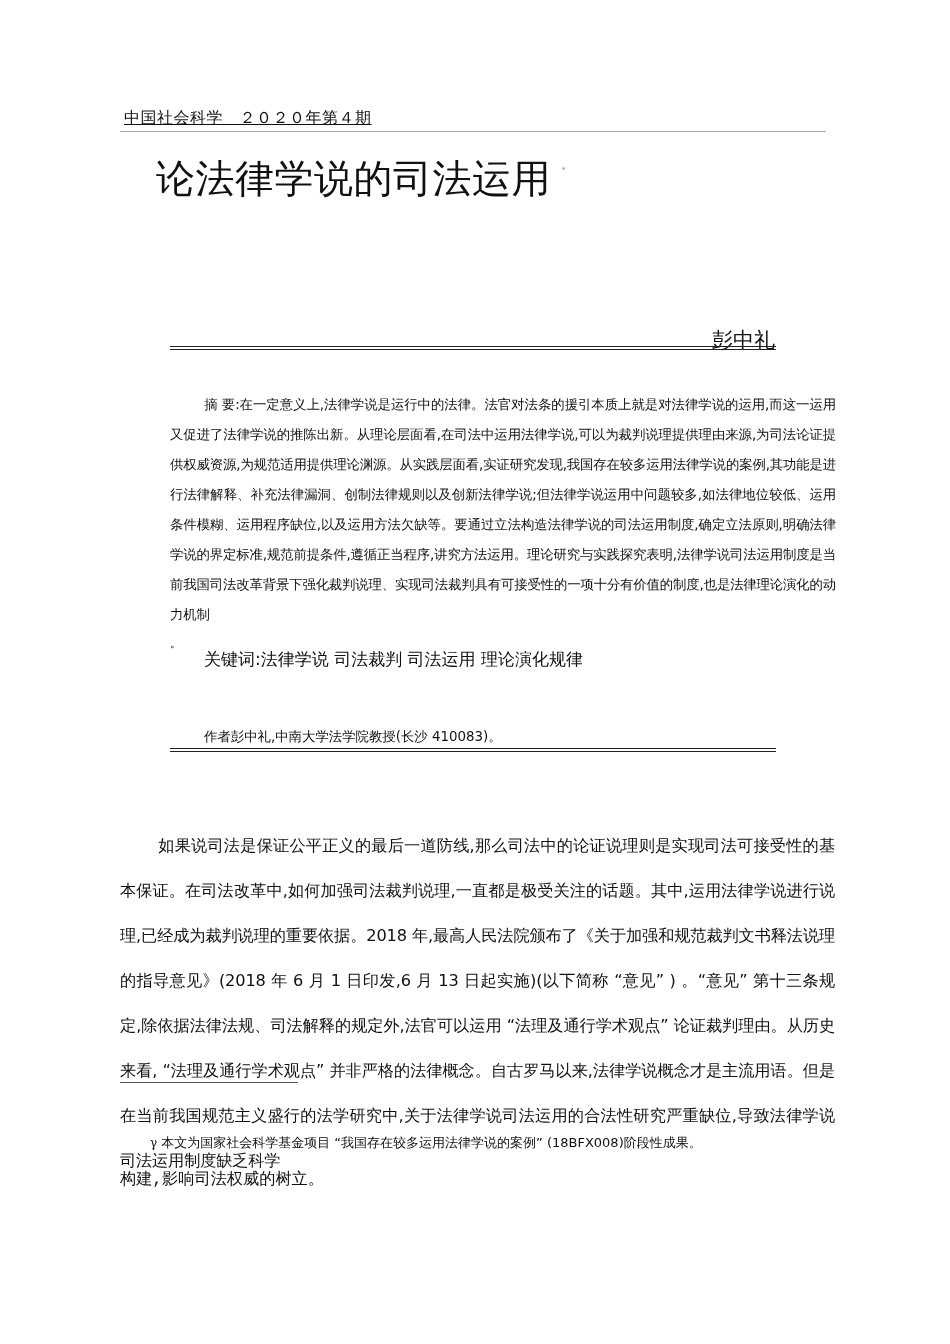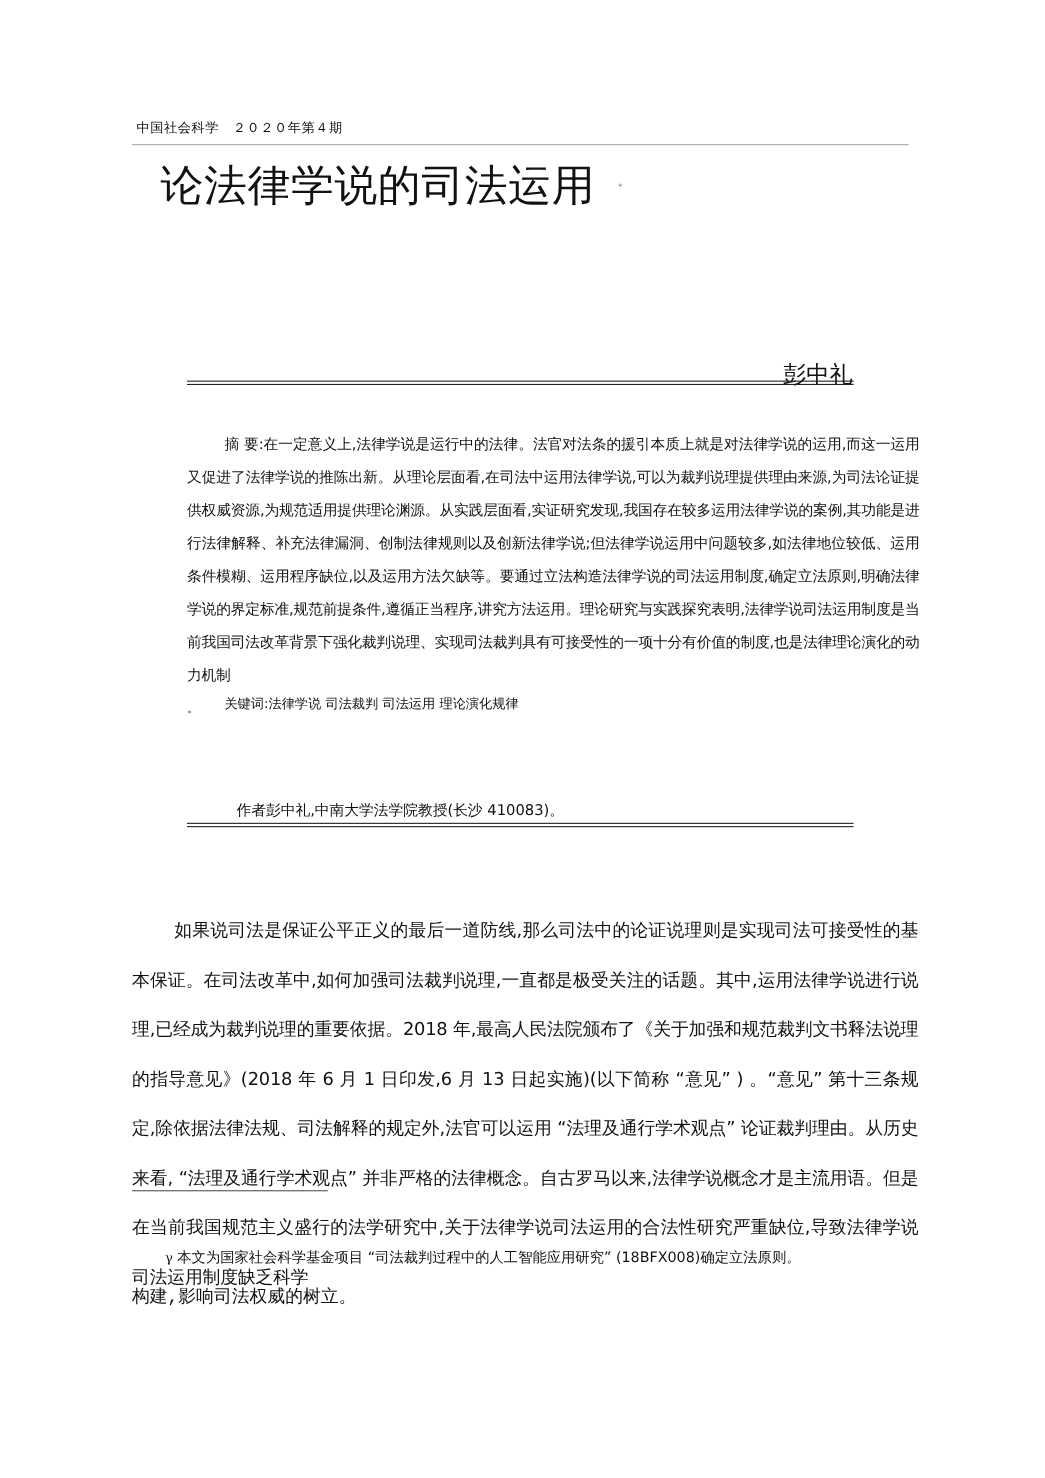--- a/index.html
+++ b/index.html
@@ -3,21 +3,21 @@
 <meta charset="utf-8">
 <style>
   html, body { margin: 0; padding: 0; background: #ffffff; }
   body {
     width: 950px; height: 1344px; position: relative; overflow: hidden;
     font-family: "DejaVu Sans", "Liberation Sans", sans-serif;
     color: #111111;
   }
   .abs { position: absolute; }
   .journal-header {
-    left: 124px; top: 108px; font-size: 12px; letter-spacing: 0.5px; white-space: pre;
+    left: 124px; top: 108px; font-size: 16px; letter-spacing: 0.5px; white-space: pre; text-decoration: underline;
   }
   .header-rule {
     left: 120px; top: 131px; width: 706px; height: 0; border-top: 1.5px solid #aaaaaa;
   }
   .title {
     left: 146px; top: 142px; font-size: 39px; letter-spacing: 0.5px; white-space: nowrap;
   }
   .title-mark {
     left: 562px; top: 166px; font-size: 7px; color: #777;
   }
@@ -34,24 +34,24 @@
   .rule-2 { left: 170px; top: 748px; width: 606px; }
   .abstract {
     left: 170px; top: 390px; width: 666px; font-size: 13.4px; line-height: 30px;
     text-align: justify; letter-spacing: -0.2px;
   }
   .abstract .indent { display: inline-block; width: 34px; }
   .abstract-end {
     left: 170px; top: 636px; font-size: 11px;
   }
   .keywords {
-    left: 204px; top: 632px; font-size: 12px;
+    left: 204px; top: 648px; font-size: 17px;
   }
   .author-note {
-    left: 204px; top: 728px; font-size: 13.4px; margin-left: 11px;
+    left: 204px; top: 728px; font-size: 13.4px;
   }
   .body-text {
     left: 120px; top: 823px; width: 715px; font-size: 16.2px; line-height: 45px;
     text-align: justify; letter-spacing: -0.15px;
   }
   .body-text .indent { display: inline-block; width: 38px; }
   .footnote-rule {
     left: 120px; top: 1082px; width: 178px; height: 0; border-top: 1px solid #555;
   }
   .footnote {
@@ -61,31 +61,31 @@
   .continuation {
     left: 120px; top: 1168px; font-size: 16.2px; font-family: Liberation Mono, monospace;
   }
 </style>
 </head>
 <body>
 
 <div class="abs journal-header">中国社会科学　２０２０年第４期</div>
 <div class="abs header-rule"></div>
 
-<h1 class="abs title" style="margin:0;font-weight:normal;">论法律学说的司法运用</h1>
+<h1 class="abs title" style="margin:10px;font-weight:normal;">论法律学说的司法运用</h1>
 <span class="abs title-mark">*</span>
 
 <div class="abs author">彭中礼</div>
 <div class="abs double-rule rule-1"></div>
 
 <div class="abs abstract"><span class="indent"></span><span>摘 要:在一定意义上,法律学说是运行中的法律。法官对法条的援引本质上就是对法律学说的运用,而这一运用又促进了法律学说的推陈出新。从理论层面看,在司法中运用法律学说,可以为裁判说理提供理由来源,为司法论证提供权威资源,为规范适用提供理论渊源。从实践层面看,实证研究发现,我国存在较多运用法律学说的案例,其功能是进行法律解释、补充法律漏洞、创制法律规则以及创新法律学说;但法律学说运用中问题较多,如法律地位较低、运用条件模糊、运用程序缺位,以及运用方法欠缺等。要通过立法构造法律学说的司法运用制度,确定立法原则,明确法律学说的界定标准,规范前提条件,遵循正当程序,讲究方法运用。理论研究与实践探究表明,法律学说司法运用制度是当前我国司法改革背景下强化裁判说理、实现司法裁判具有可接受性的一项十分有价值的制度,也是法律理论演化的动力机制</span></div>
 <div class="abs abstract-end">。</div>
 
 <div class="abs keywords">关键词:法律学说 司法裁判 司法运用 理论演化规律</div>
 <div class="abs author-note">作者彭中礼,中南大学法学院教授(长沙 410083)。</div>
 <div class="abs double-rule rule-2"></div>
 
 <div class="abs body-text"><span class="indent"></span><span>如果说司法是保证公平正义的最后一道防线,那么司法中的论证说理则是实现司法可接受性的基本保证。在司法改革中,如何加强司法裁判说理,一直都是极受关注的话题。其中,运用法律学说进行说理,已经成为裁判说理的重要依据。2018 年,最高人民法院颁布了《关于加强和规范裁判文书释法说理的指导意见》(2018 年 6 月 1 日印发,6 月 13 日起实施)(以下简称 “意见” ) 。“意见” 第十三条规定,除依据法律法规、司法解释的规定外,法官可以运用 “法理及通行学术观点” 论证裁判理由。从历史来看, “法理及通行学术观点” 并非严格的法律概念。自古罗马以来,法律学说概念才是主流用语。但是在当前我国规范主义盛行的法学研究中,关于法律学说司法运用的合法性研究严重缺位,导致法律学说司法运用制度缺乏科学</span></div>
 
 <div class="abs footnote-rule"></div>
-<div class="abs footnote"><span class="fn-mark">γ</span><span>本文为国家社会科学基金项目 “司法裁判过程中的人工智能应用研究” (18BFX008)确定立法原则。</span></div>
+<div class="abs footnote"><span class="fn-mark">γ</span><span>本文为国家社会科学基金项目 “我国存在较多运用法律学说的案例” (18BFX008)阶段性成果。</span></div>
 
 <div class="abs continuation">构建,影响司法权威的树立。</div>
 
 </body></html>

